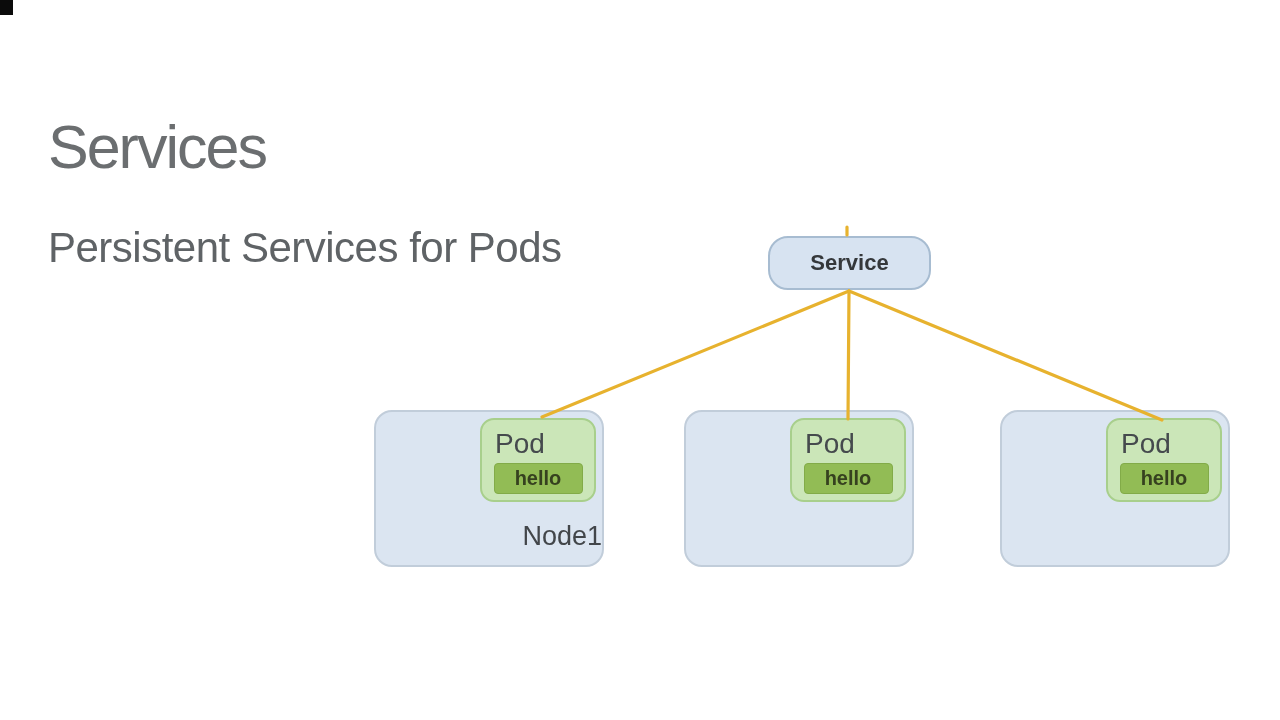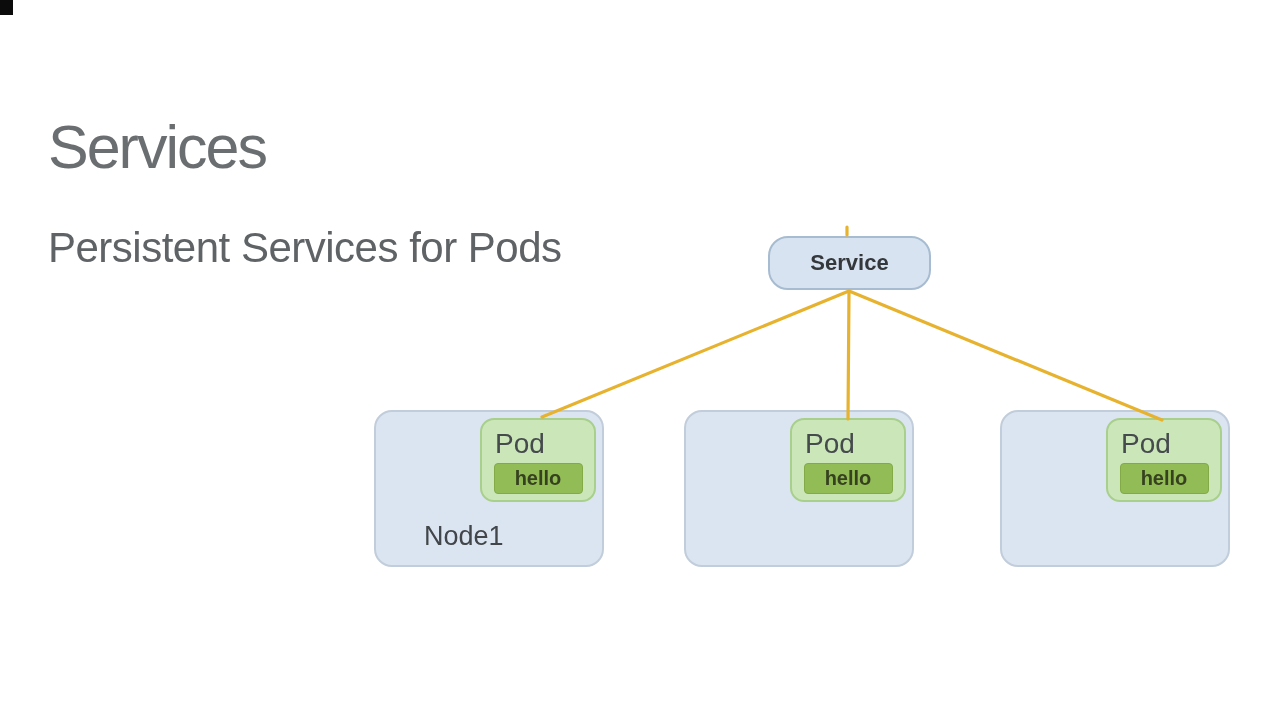--- a/index.html
+++ b/index.html
@@ -90,24 +90,23 @@
     border-radius: 4px;
     display: flex; align-items: center; justify-content: center;
     font-size: 20px;
     font-weight: 700;
     color: #36411f;
   }
   .node-label {
     position: absolute;
     left: 0; bottom: 13px;
     width: 100%;
-    text-align: left;
+    text-align: right;
     font-size: 27px;
     color: #42464a;
-    padding-left: 48px;
   }
 
   #connectors {
     position: absolute;
     left: 0; top: 0;
     width: 1280px; height: 720px;
     z-index: 5;
     pointer-events: none;
   }
 </style>

